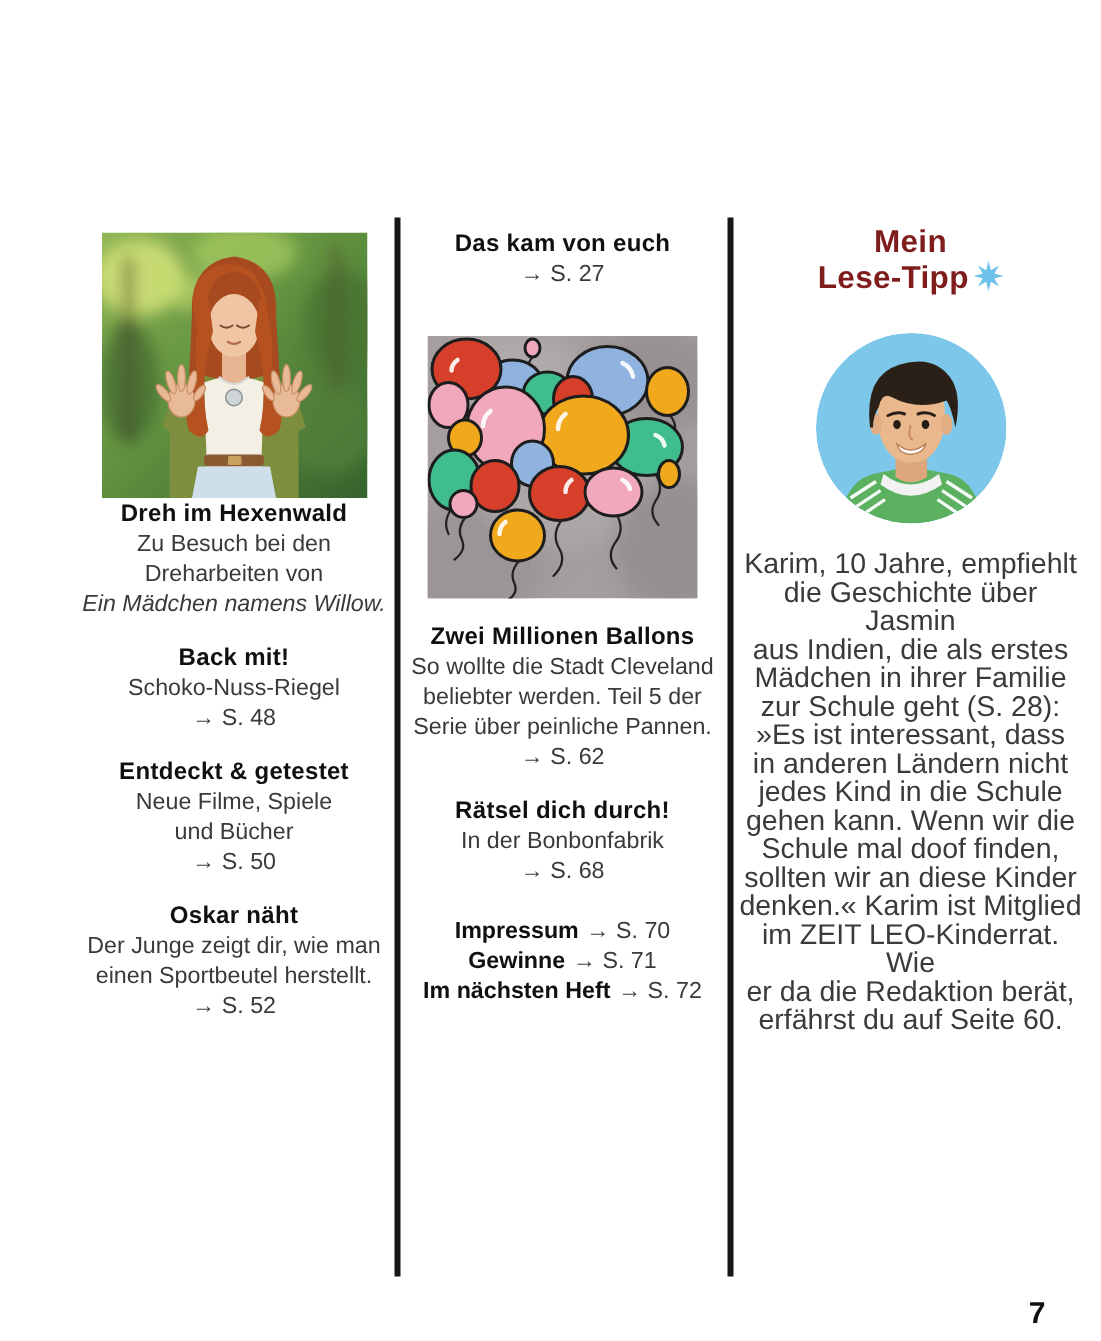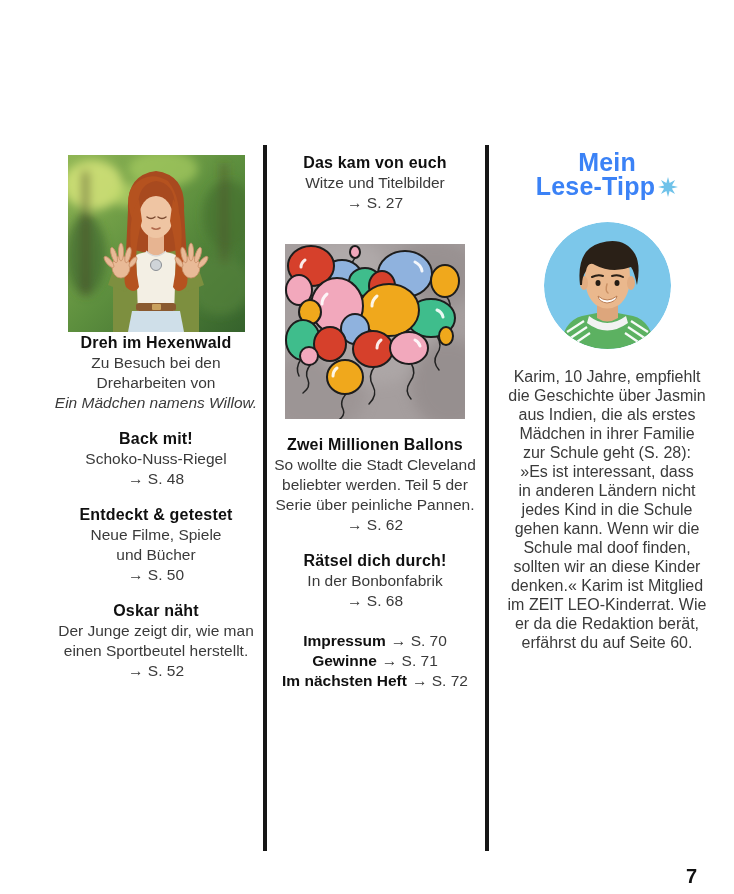--- a/index.html
+++ b/index.html
@@ -25,24 +25,24 @@
   .italic { font-style:italic; }
   .first-entry { }
 
   .illustration-wrap { margin:31px auto 15px auto; width:180px; height:175px; }
 
   .footer-links { margin-top:20px; }
   .footer-line { font-size:15.5px; line-height:20px; }
   .footer-label { font-weight:bold; color:#101010; }
   .footer-ref { color:#3a3a3a; margin-left:5px;margin-top:36px; }
 
-  .tip-title { font-size:25px; line-height:24px; font-weight:bold; color:#3b82f6; letter-spacing:0.2px; }
+  .tip-title { font-size:21px; line-height:24px; font-weight:bold; color:#7f1d1d; letter-spacing:0.2px; }
   .star { display:inline-block; vertical-align:-2px; margin-left:3px; }
   .portrait-wrap { margin:22px auto 0 auto; width:127px; height:127px; border-radius:50%; overflow:hidden; }
-  .tip-body { margin-top:18px; font-size:16px; line-height:19px; color:#3a3a3a; }
+  .tip-body { margin-top:18px; font-size:19px; line-height:19px; color:#3a3a3a; }
 
   .page-number { position:absolute; right:37px; bottom:6px; font-size:20px; font-weight:bold; color:#101010; }
 </style>
 </head>
 <body>
 
 <div class="page">
 
   <div class="col col-left">
 
@@ -126,21 +126,20 @@
       <div class="entry-lines" data-bind="left_column.entries.3.page_ref">→ S. 52</div>
     </div>
   </div>
 
   <div class="divider divider-1"></div>
 
   <div class="col col-mid">
 
     <div class="entry">
       <div class="entry-title" data-bind="middle_column.entries_top.0.title">Das kam von euch</div>
-      <div class="entry-lines" data-bind-lines="middle_column.entries_top.0.lines">Witze und Titelbilder</div>
       <div class="entry-lines" data-bind="middle_column.entries_top.0.page_ref">→ S. 27</div>
     </div>
 
     <div class="illustration-wrap">
       <svg viewBox="0 0 180 175" width="180" height="175">
         <defs>
             <filter id="soft">
               <feGaussianBlur stdDeviation="7"></feGaussianBlur>
             </filter>
           </defs>

